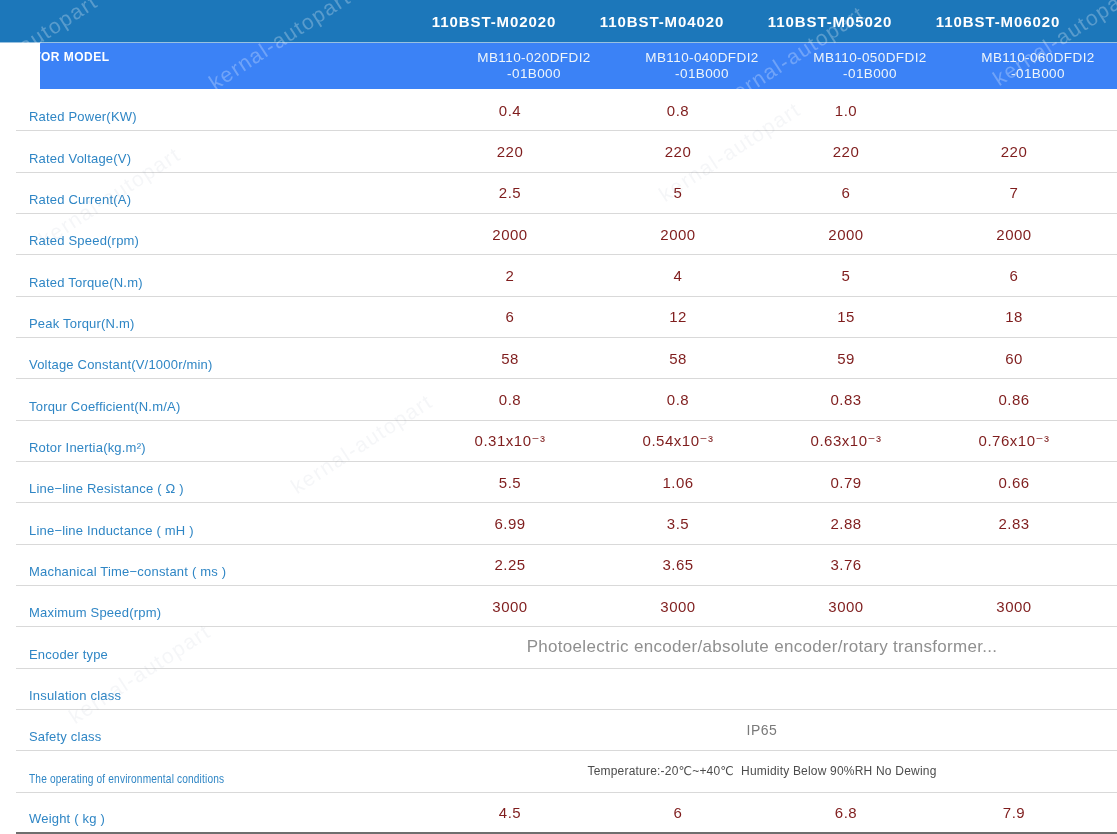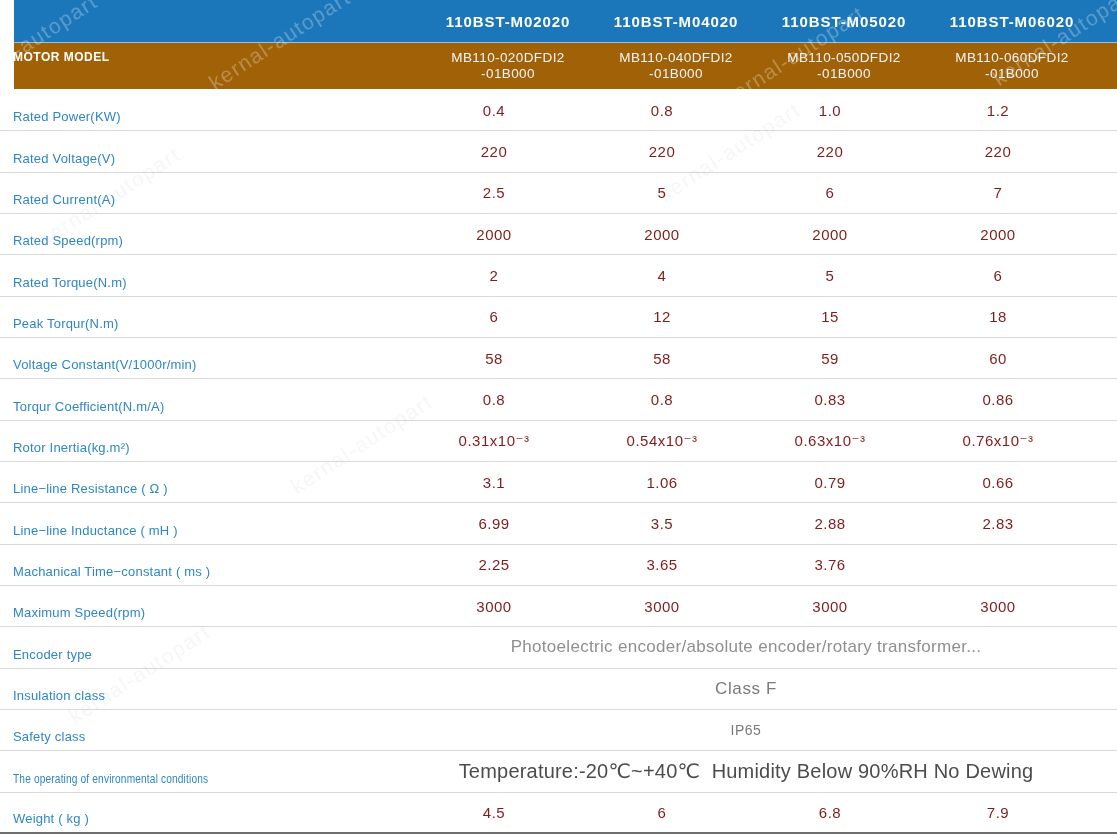--- a/index.html
+++ b/index.html
@@ -7,35 +7,36 @@
   .page {
     position: relative;
     width: 1117px;
     height: 834px;
     background: #ffffff;
     font-family: "Liberation Sans", "DejaVu Sans", sans-serif;
     overflow: hidden;
   }
 
   
-  .header { position: relative; height: 90px; padding-left: 14px; }
+  .header { position: relative; height: 90px; }
   .header-top {
     height: 43px;
     background: #1c77ba;
     display: grid;
     grid-template-columns: 410px repeat(4, 168px) 1fr;
     align-items: center;
     border-bottom: 1px solid rgba(255,255,255,0.55);
   }
   .header-bottom {
     height: 46px;
-    background: #a16207;
+    background: #3b82f6;
     display: grid;
     grid-template-columns: 410px repeat(4, 168px) 1fr;
     align-items: center;
+    margin-left: 40px;
   }
   .model-cell {
     text-align: center;
     color: #ffffff;
     font-weight: bold;
     font-size: 15px;
     letter-spacing: 0.9px;
   }
   .code-cell {
     text-align: center;
@@ -49,21 +50,21 @@
     position: absolute;
     left: 13px;
     top: 50px;
     color: #ffffff;
     font-weight: bold;
     font-size: 12px;
     letter-spacing: 0.5px;
   }
 
   
-  .table-body { height: 676px; }
+  .table-body { height: 676px; padding-left: 16px; }
   .spec-row {
     display: grid;
     grid-template-columns: 410px repeat(4, 168px) 1fr;
     height: 41.333px;
     border-bottom: 1px solid #d9d9d9;
   }
   .spec-row.last { border-bottom: 2px solid #6e6e6e; }
   .label-cell {
     display: flex;
     align-items: flex-end;
@@ -91,21 +92,21 @@
   .merged-cell {
     grid-column: 2 / 6;
     display: flex;
     align-items: center;
     justify-content: center;
     white-space: pre-wrap;
   }
   .m-small  { font-size: 17px; color: #8f8f8f; letter-spacing: 0.3px; }
   .m-large  { font-size: 17px; color: #7a7a7a; letter-spacing: 0.6px; }
   .m-medium { font-size: 14px; color: #7a7a7a; letter-spacing: 0.5px; }
-  .m-temp   { font-size: 20px; color: #4c4c4c; letter-spacing: 0.2px; }
+  .m-temp   { font-size: 12px; color: #4c4c4c; letter-spacing: 0.2px; }
 
   
   .watermark-layer { position: absolute; inset: 0; pointer-events: none; z-index: 5; }
   .wm {
     position: absolute;
     font-size: 21px;
     letter-spacing: 1.5px;
     transform: rotate(-33deg);
     white-space: nowrap;
   }
@@ -148,21 +149,20 @@
   </div>
 
   <div class="table-body">
       <div class="spec-row">
         <div class="label-cell">
           <span>Rated Power(KW)</span>
         </div>
         <div class="value-cell">0.4</div>
         <div class="value-cell">0.8</div>
         <div class="value-cell">1.0</div>
-        <div class="value-cell">1.2</div>
       </div>
       <div class="spec-row">
         <div class="label-cell">
           <span>Rated Voltage(V)</span>
         </div>
         <div class="value-cell">220</div>
         <div class="value-cell">220</div>
         <div class="value-cell">220</div>
         <div class="value-cell">220</div>
       </div>
@@ -226,21 +226,21 @@
         </div>
         <div class="value-cell">0.31x10⁻³</div>
         <div class="value-cell">0.54x10⁻³</div>
         <div class="value-cell">0.63x10⁻³</div>
         <div class="value-cell">0.76x10⁻³</div>
       </div>
       <div class="spec-row">
         <div class="label-cell">
           <span>Line−line Resistance ( Ω )</span>
         </div>
-        <div class="value-cell">3.1</div>
+        <div class="value-cell">5.5</div>
         <div class="value-cell">1.06</div>
         <div class="value-cell">0.79</div>
         <div class="value-cell">0.66</div>
       </div>
       <div class="spec-row">
         <div class="label-cell">
           <span>Line−line Inductance ( mH )</span>
         </div>
         <div class="value-cell">6.99</div>
         <div class="value-cell">3.5</div>
@@ -267,21 +267,20 @@
       <div class="spec-row">
         <div class="label-cell">
           <span>Encoder type</span>
         </div>
         <div class="merged-cell m-small">Photoelectric encoder/absolute encoder/rotary transformer...</div>
       </div>
       <div class="spec-row">
         <div class="label-cell">
           <span>Insulation class</span>
         </div>
-        <div class="merged-cell m-large">Class F</div>
       </div>
       <div class="spec-row">
         <div class="label-cell">
           <span>Safety class</span>
         </div>
         <div class="merged-cell m-medium">IP65</div>
       </div>
       <div class="spec-row">
         <div class="label-cell">
           <span class="condensed">The operating of environmental conditions</span>

